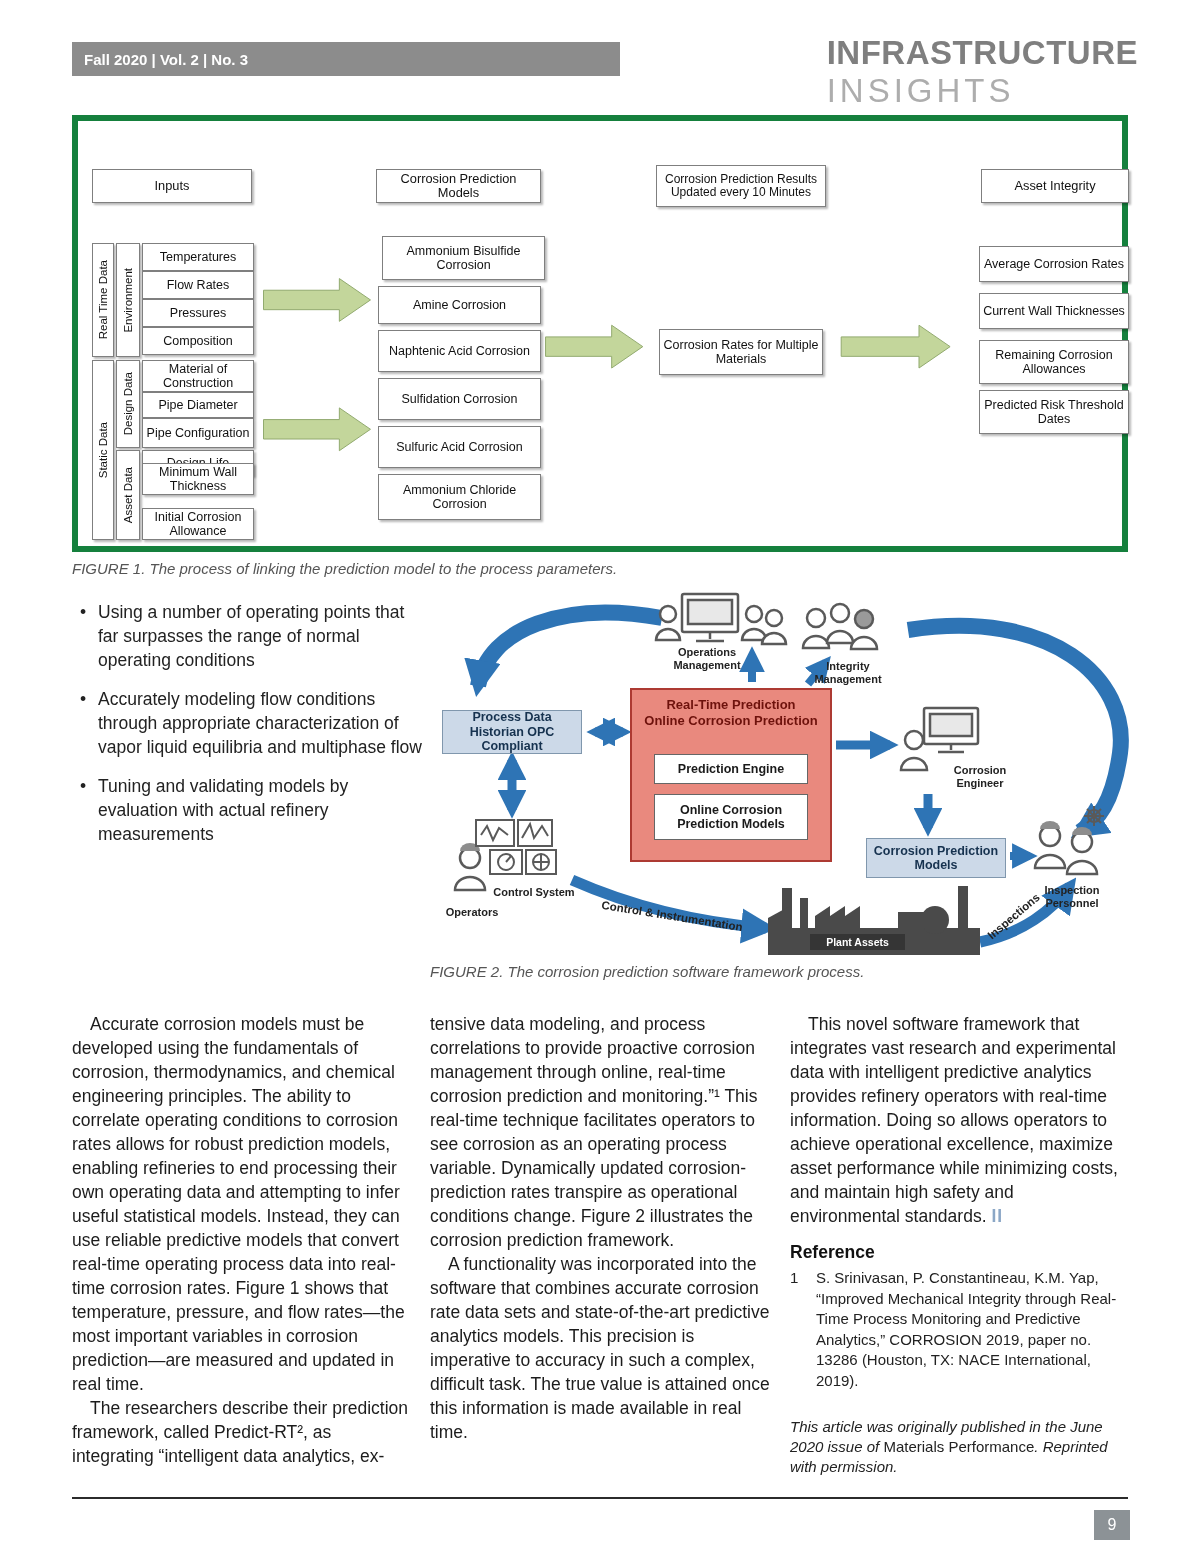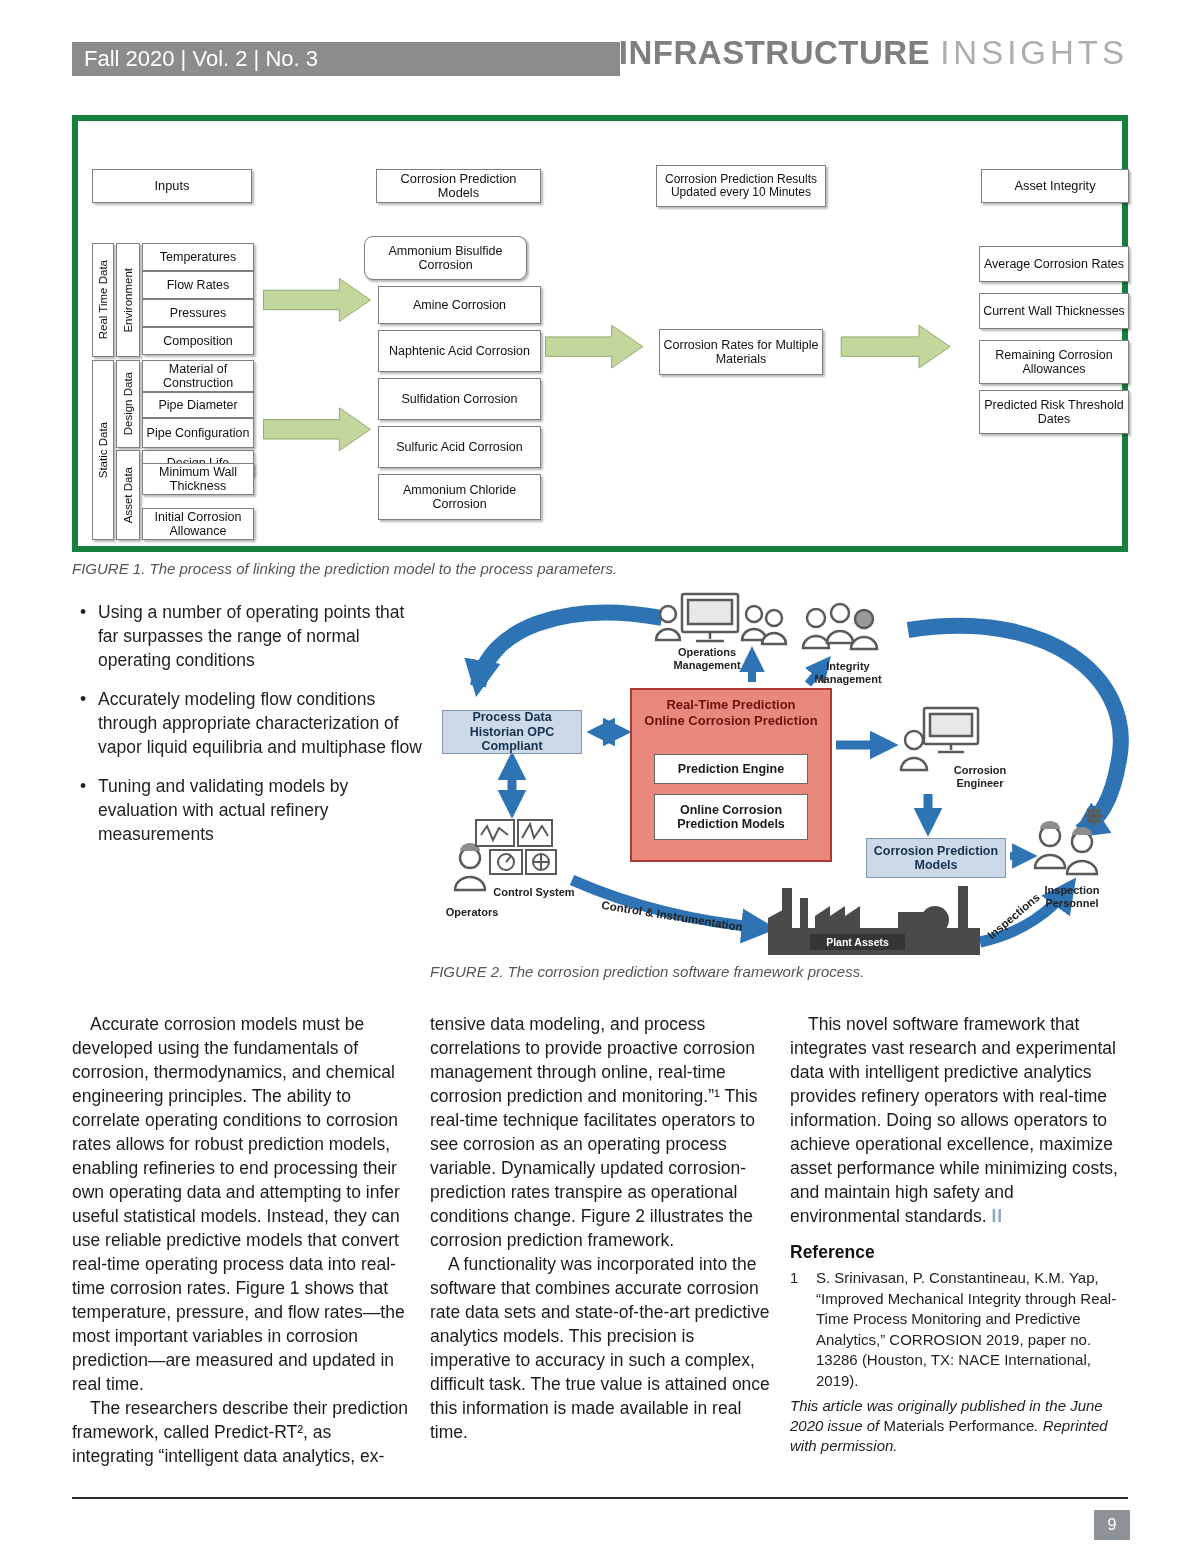--- a/index.html
+++ b/index.html
@@ -8,23 +8,23 @@
     position:relative; width:1200px; height:1553px; margin:0 auto;
     background:#ffffff; font-family:"Liberation Sans", sans-serif; color:#1b1b1b;
     overflow:hidden;
   }
   .abs { position:absolute; }
 
   
   .issue-bar {
     left:72px; top:42px; width:548px; height:34px; background:#8c8c8c;
     display:flex; align-items:center; padding-left:12px;
-    color:#ffffff; font-size:22px;
-  }
-  .brand { right:72px; top:34px; display:flex; align-items:baseline; }
+    color:#ffffff; font-size:15px;font-weight:bold;
+  }
+  .brand { right:72px; top:34px; display:flex; align-items:baseline;flex-direction:column; }
   .brand-1 { font-size:33px; font-weight:bold; color:#7f7f7f; letter-spacing:0.5px; }
   .brand-2 { font-size:33px; font-weight:normal; color:#adadad; letter-spacing:4px; margin-left:10px; }
 
   
   .fig1 { left:72px; top:115px; width:1056px; height:437px; border:6px solid #15803d; background:#fff; }
   .f1svg { position:absolute; left:0; top:0; width:100%; height:100%; }
   .f1box {
     position:absolute; background:#fff; border:1px solid #7f7f7f;
     box-shadow:1.5px 1.5px 2px rgba(0,0,0,0.28);
     display:flex; align-items:center; justify-content:center;
@@ -70,21 +70,21 @@
 
   
   .col { position:absolute; top:1012px; width:340px; font-size:17.5px; line-height:24px; color:#1c1c1c; }
   .col p { margin:0; }
   .indent { text-indent:18px; }
   .endmark { color:#8ba7c6; font-weight:bold; letter-spacing:1px; }
 
   .ref-head { font-weight:bold; font-size:17.5px; margin-top:12px; margin-bottom:4px; color:#111; }
   .ref-item { display:flex; font-size:15px; line-height:20.5px; color:#222; }
   .ref-num { width:26px; flex:none; }
-  .note { margin-top:5px; font-size:15px; line-height:20px; color:#222; }
+  .note { margin-top:26px; font-size:15px; line-height:20px; color:#222; }
   .it { font-style:italic; }
 
   
   .footer-rule { left:72px; top:1497px; width:1056px; height:2px; background:#2b2b2b; }
   .page-badge {
     left:1094px; top:1510px; width:36px; height:30px; background:#8c9296;
     color:#fff; font-size:16px; display:flex; align-items:center; justify-content:center;
   }
 </style>
 </head>
@@ -135,21 +135,21 @@
     <div class="f1box" style="left:64px; top:150px; width:112px; height:28px;">Flow Rates</div>
     <div class="f1box" style="left:64px; top:178px; width:112px; height:28px;">Pressures</div>
     <div class="f1box" style="left:64px; top:206px; width:112px; height:28px;">Composition</div>
     <div class="f1box" style="left:64px; top:239px; width:112px; height:32px;">Material of Construction</div>
     <div class="f1box" style="left:64px; top:271px; width:112px; height:26px;">Pipe Diameter</div>
     <div class="f1box" style="left:64px; top:297px; width:112px; height:30px;">Pipe Configuration</div>
     <div class="f1box" style="left:64px; top:329px; width:112px; height:26px;">Design Life</div>
     <div class="f1box" style="left:64px; top:342px; width:112px; height:32px;">Minimum Wall Thickness</div>
     <div class="f1box" style="left:64px; top:387px; width:112px; height:32px;">Initial Corrosion Allowance</div>
 
-    <div class="f1box" style="left:286px; top:115px; width:163px; height:44px;border-radius:9px;">Ammonium Bisulfide Corrosion</div>
+    <div class="f1box" style="left:304px; top:115px; width:163px; height:44px;">Ammonium Bisulfide Corrosion</div>
     <div class="f1box" style="left:300px; top:165px; width:163px; height:38px;">Amine Corrosion</div>
     <div class="f1box" style="left:300px; top:209px; width:163px; height:42px;">Naphtenic Acid Corrosion</div>
     <div class="f1box" style="left:300px; top:257px; width:163px; height:42px;">Sulfidation Corrosion</div>
     <div class="f1box" style="left:300px; top:305px; width:163px; height:42px;">Sulfuric Acid Corrosion</div>
     <div class="f1box" style="left:300px; top:353px; width:163px; height:46px;">Ammonium Chloride Corrosion</div>
 
     <div class="f1box" style="left:581px; top:208px; width:164px; height:46px;">Corrosion Rates for Multiple Materials</div>
 
     <div class="f1box" style="left:901px; top:125px; width:150px; height:36px;text-align:right;">Average Corrosion Rates</div>
     <div class="f1box" style="left:901px; top:172px; width:150px; height:36px;">Current Wall Thicknesses</div>

